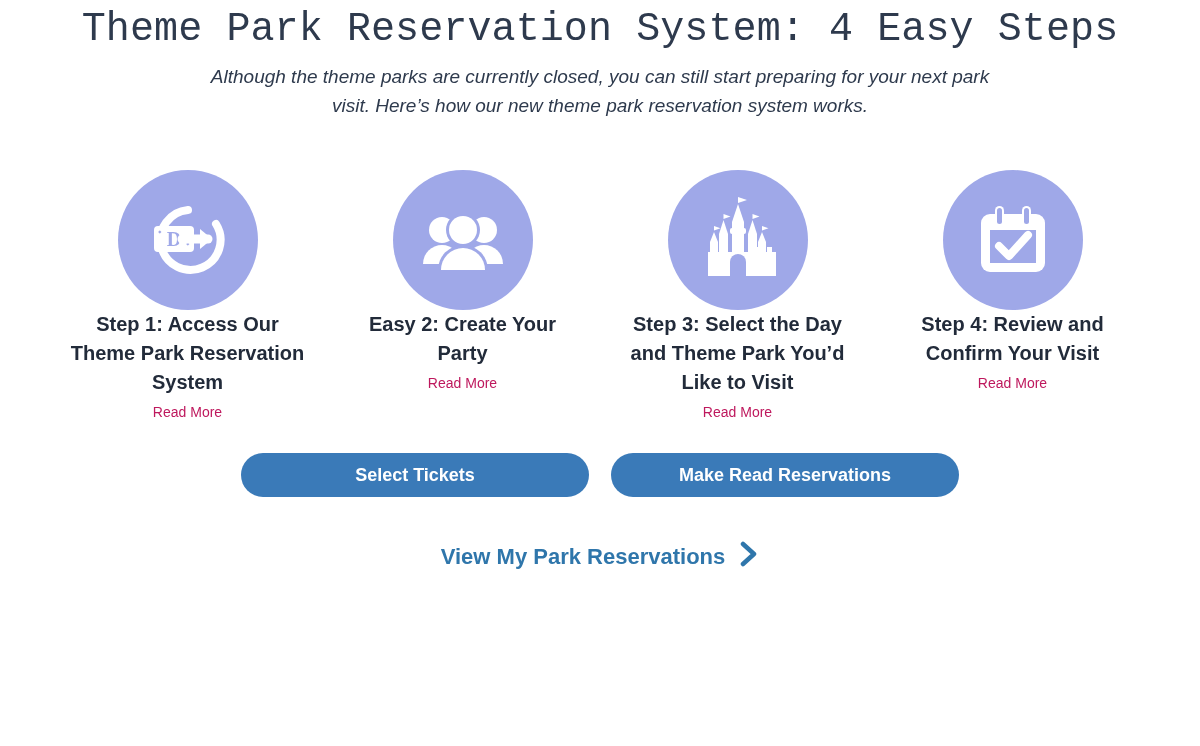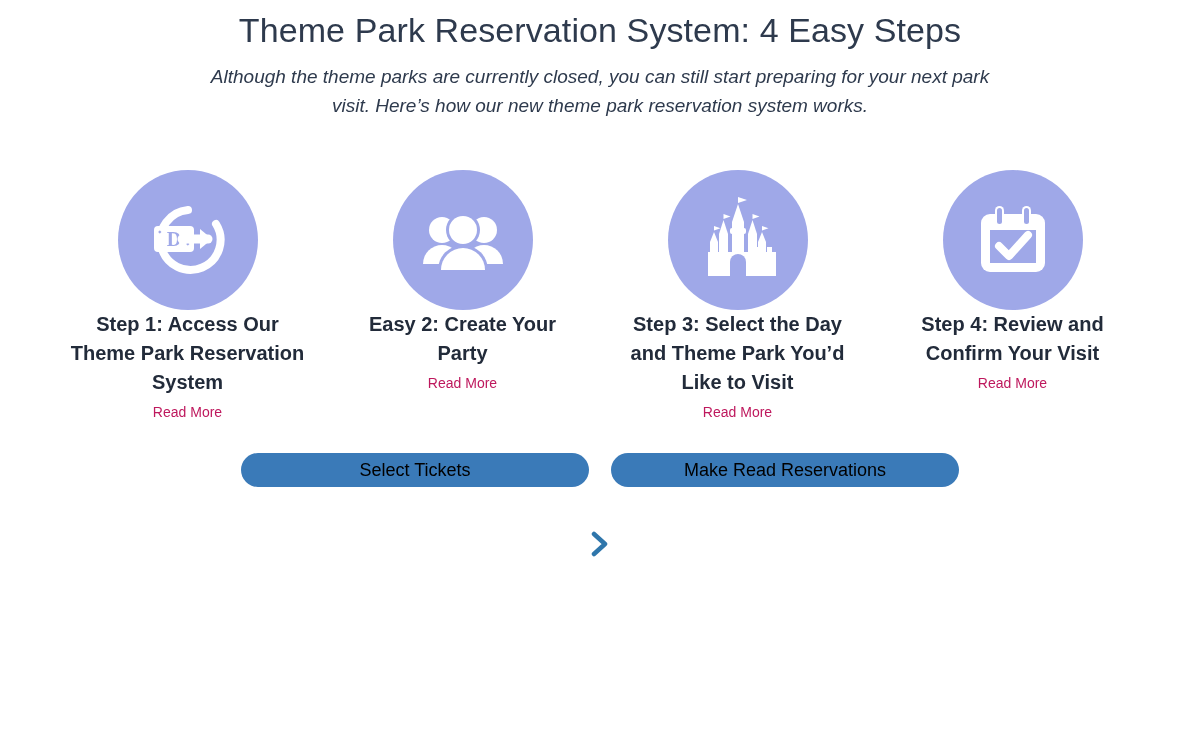--- a/index.html
+++ b/index.html
@@ -20,26 +20,27 @@
     position: relative;
     box-sizing: border-box;
   }
 
   
   .header {
     padding-top: 8px;
     text-align: center;
   }
   .page-title {
-    font-size: 34px;
+    font-size: 40px;
     font-weight: 300;
     line-height: 44px;
     color: #2e3a4d;
     letter-spacing: 0.1px;
     margin: 0;
+    font-family: Liberation Mono, monospace;
   }
   .page-subtitle {
     font-size: 19px;
     font-weight: 400;
     line-height: 29px;
     color: #2e3a4d;
     width: 800px;
     margin: 10px auto 0 auto;
     font-style: italic;
   }
@@ -108,27 +109,27 @@
 
   
   .buttons-row {
     margin-top: 28px;
     display: flex;
     justify-content: center;
     gap: 22px;
   }
   .cta-button {
     background: #3a7ab8;
-    color: #000000;
+    color: #ffffff;
     border: none;
     border-radius: 26px;
-    height: 34px;
+    height: 44px;
     font-size: 18px;
     font-family: "Liberation Sans", sans-serif;
-    font-weight: 400;
+    font-weight: 700;
     cursor: pointer;
     padding: 0 30px;
   }
   .cta-button.select-tickets { width: 348px; }
   .cta-button.make-reservations { width: 348px; }
 
   
   .bottom-row {
     margin-top: 44px;
     text-align: center;
@@ -269,20 +270,21 @@
   </div>
 
 
   <div class="buttons-row">
     <button class="cta-button select-tickets">Select Tickets</button>
     <button class="cta-button make-reservations">Make Read Reservations</button>
   </div>
 
   <div class="bottom-row">
     <a class="bottom-link" href="#">
+      <span>View My Park Reservations</span>
       <span class="chev-bold">
         <svg width="20" height="26" viewBox="0 0 20 26" aria-hidden="true">
           <path d="M4 3 L15 13 L4 23" fill="none" stroke="#2f76ab" stroke-width="4.5" stroke-linecap="round" stroke-linejoin="round"></path>
         </svg>
       </span>
     </a>
   </div>
 
 </div>
 

